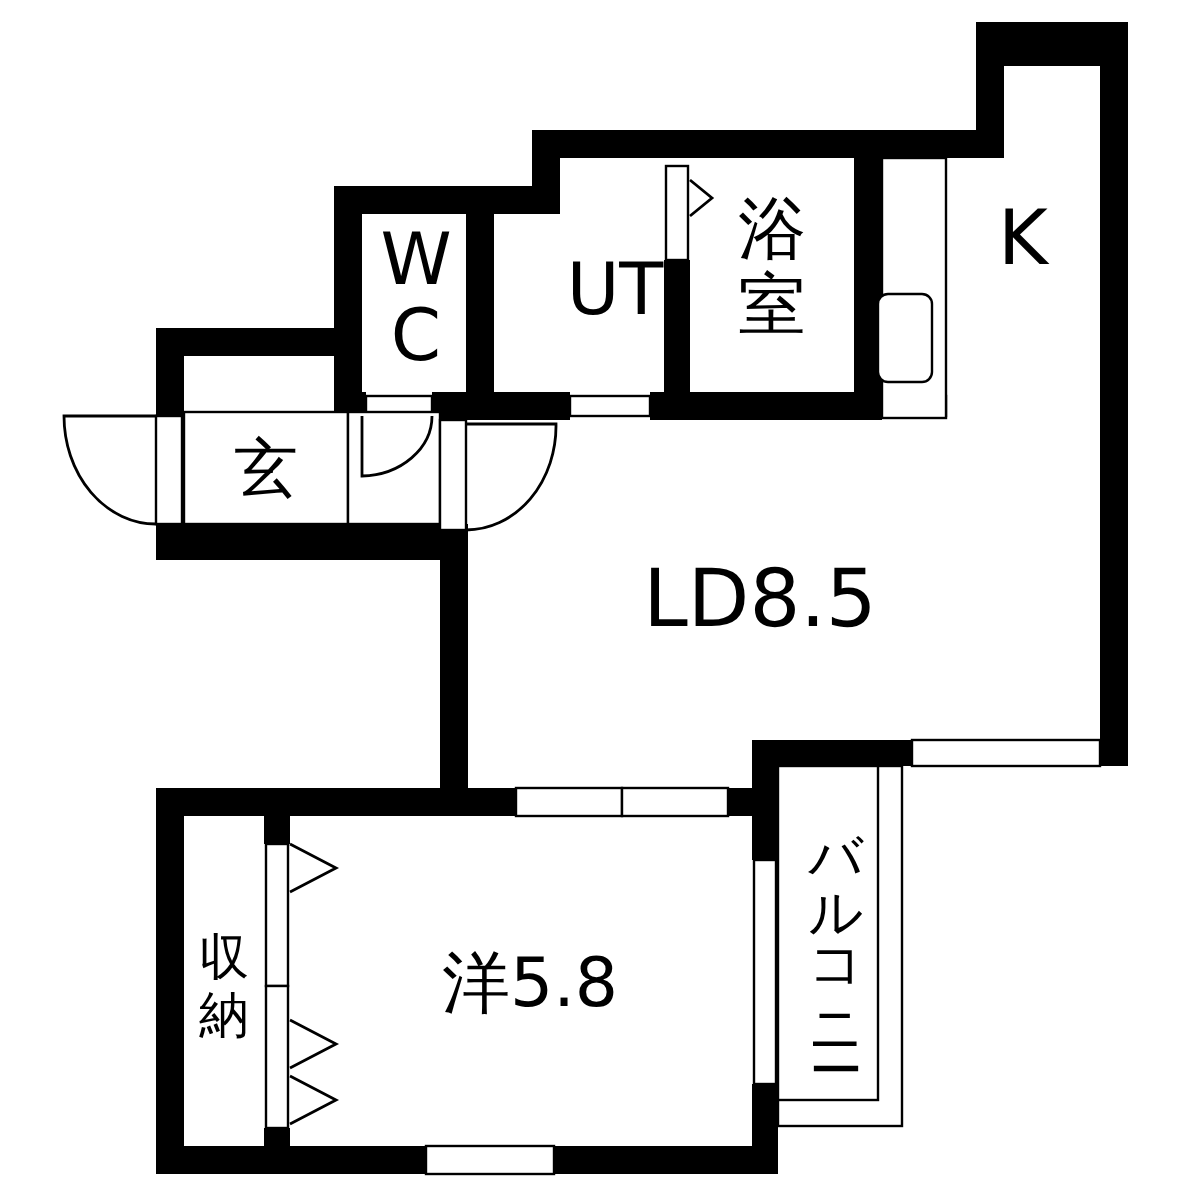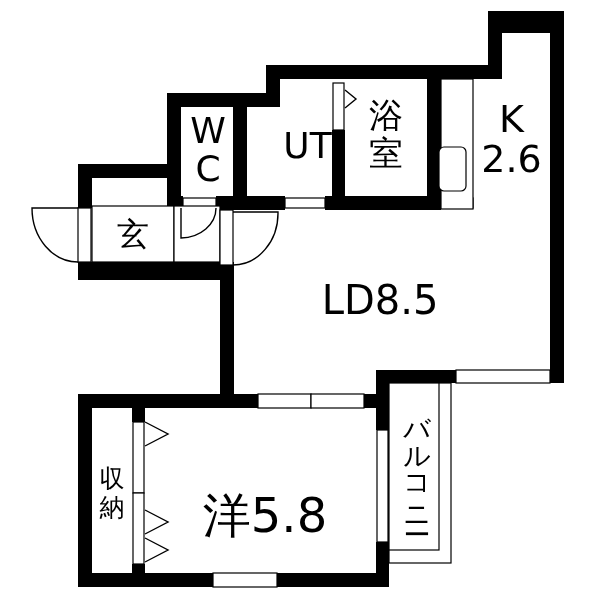--- a/index.html
+++ b/index.html
@@ -99,22 +99,21 @@
   <div>W</div>
   <div>C</div>
 </div>
 <div class="lbl" style="left:265px;top:128px;width:85px;font-size:36px;">UT</div>
 <div class="lbl" style="left:345px;top:96px;width:82px;font-size:34px;line-height:1.12;">
   <div>浴</div>
   <div>室</div>
 </div>
 <div class="lbl" style="left:473px;top:100px;width:77px;font-size:38px;line-height:1.05;">
   <div>K</div>
-  <div>2.6</div>
 </div>
 <div class="lbl" style="left:92px;top:218px;width:82px;font-size:32px;">玄</div>
 <div class="lbl" style="left:300px;top:280px;width:160px;font-size:40px;">LD8.5</div>
-<div class="lbl" style="left:190px;top:475px;width:150px;font-size:48px;margin-top:16px;">洋5.8</div>
+<div class="lbl" style="left:190px;top:475px;width:150px;font-size:34px;">洋5.8</div>
 <div class="lbl" style="left:92px;top:465px;width:40px;font-size:25px;line-height:1.15;">
   <div>収</div>
   <div>納</div>
 </div>
 <div class="lbl vert" style="left:397px;top:398px;width:34px;font-size:27px;">バルコニー</div>
 
 </body></html>

